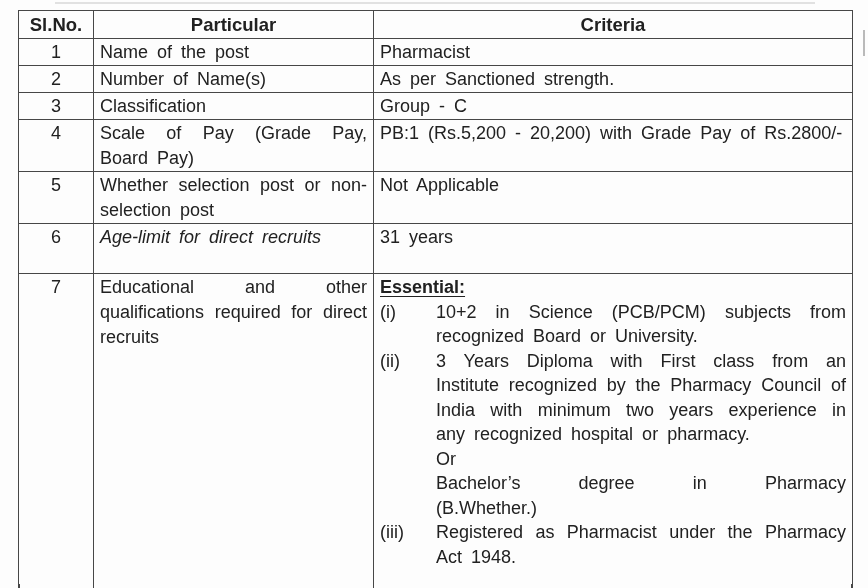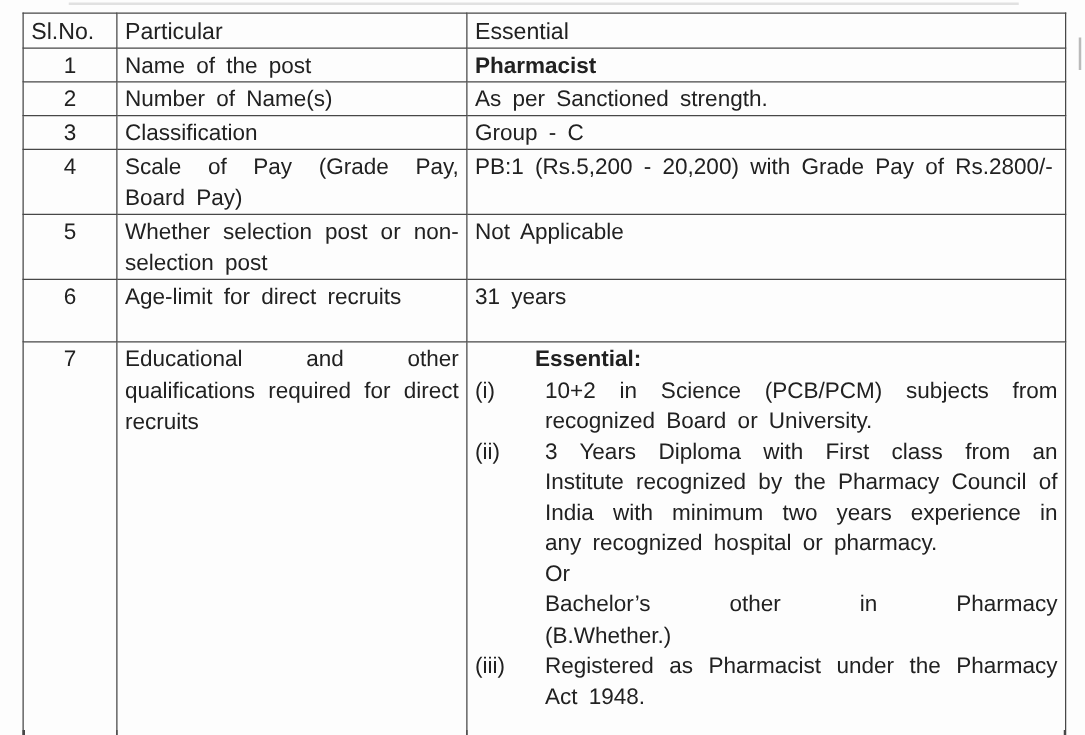--- a/index.html
+++ b/index.html
@@ -25,35 +25,35 @@
     position:absolute;left:18px;top:10px;width:834px;
     border-collapse:collapse;table-layout:fixed;
     font-size:18px;line-height:25px;word-spacing:4px;
   }
   .doc-table th,.doc-table td{
     border:1.5px solid var(--line,#474747);
     padding:1px 6px 0 6px;vertical-align:top;
     overflow:hidden;
   }
   .doc-table thead th{
-    font-weight:400;text-align:left;height:25px;line-height:25px;
+    font-weight:700;text-align:center;height:25px;line-height:25px;
     padding-top:1px;padding-bottom:1px;font-size:18.5px;
   }
   td.c-no{text-align:center;}
   td.c-part{text-align:justify;}
   td.c-crit{text-align:justify;}
-  .bold{font-weight:700;}
-  .narrow{max-width:247px;text-align:justify;}
+  .bold{font-weight:400;}
+  .narrow{max-width:247px;text-align:justify;font-style:italic;}
 
   tr.h26{height:26px;} tr.h51{height:51px;} tr.h49{height:49px;}
   tr.h50{height:50px;} tr.h318{height:318px;}
 
   
   td.c-qual{line-height:24.5px;}
-  .essential{font-weight:700;text-underline-offset:3px;text-align:left;margin-left:48px;}
+  .essential{font-weight:700;text-decoration:underline;text-underline-offset:3px;text-align:left;}
   .li{position:relative;padding-left:56px;text-align:justify;}
   .li .marker{position:absolute;left:0;top:0;word-spacing:0;}
   .li.stretch{text-align-last:justify;}
 
   
   .stub{position:absolute;top:584px;height:4px;width:1.5px;background:var(--line,#474747);}
   .stub.s1{left:18px;} .stub.s2{left:92.5px;} .stub.s3{left:372.5px;} .stub.s4{left:850.5px;}
 </style>
 </head>
 <body>
@@ -66,21 +66,21 @@
   <table class="doc-table">
     <colgroup>
       <col style="width:75px">
         <col style="width:280px">
         <col style="width:479px">
     </colgroup>
     <thead>
       <tr>
         <th>Sl.No.</th>
         <th>Particular</th>
-        <th>Essential</th>
+        <th>Criteria</th>
       </tr>
     </thead>
     <tbody>
       <tr class="h26">
         <td class="c-no">1</td>
         <td class="c-part">Name of the post</td>
         <td class="c-crit bold">Pharmacist</td>
       </tr>
       <tr class="h26">
         <td class="c-no">2</td>
@@ -121,21 +121,21 @@
           <div class="li">
             <span class="marker">(ii)</span>
             <span>3 Years Diploma with First class from an Institute recognized by the Pharmacy Council of India with minimum two years experience in any recognized hospital or pharmacy.</span>
           </div>
           <div class="li">
             <span class="marker"></span>
             <span>Or</span>
           </div>
           <div class="li stretch">
             <span class="marker"></span>
-            <span>Bachelor’s other in Pharmacy</span>
+            <span>Bachelor’s degree in Pharmacy</span>
           </div>
           <div class="li">
             <span class="marker"></span>
             <span>(B.Whether.)</span>
           </div>
           <div class="li">
             <span class="marker">(iii)</span>
             <span>Registered as Pharmacist under the Pharmacy Act 1948.</span>
           </div>
         </td>

